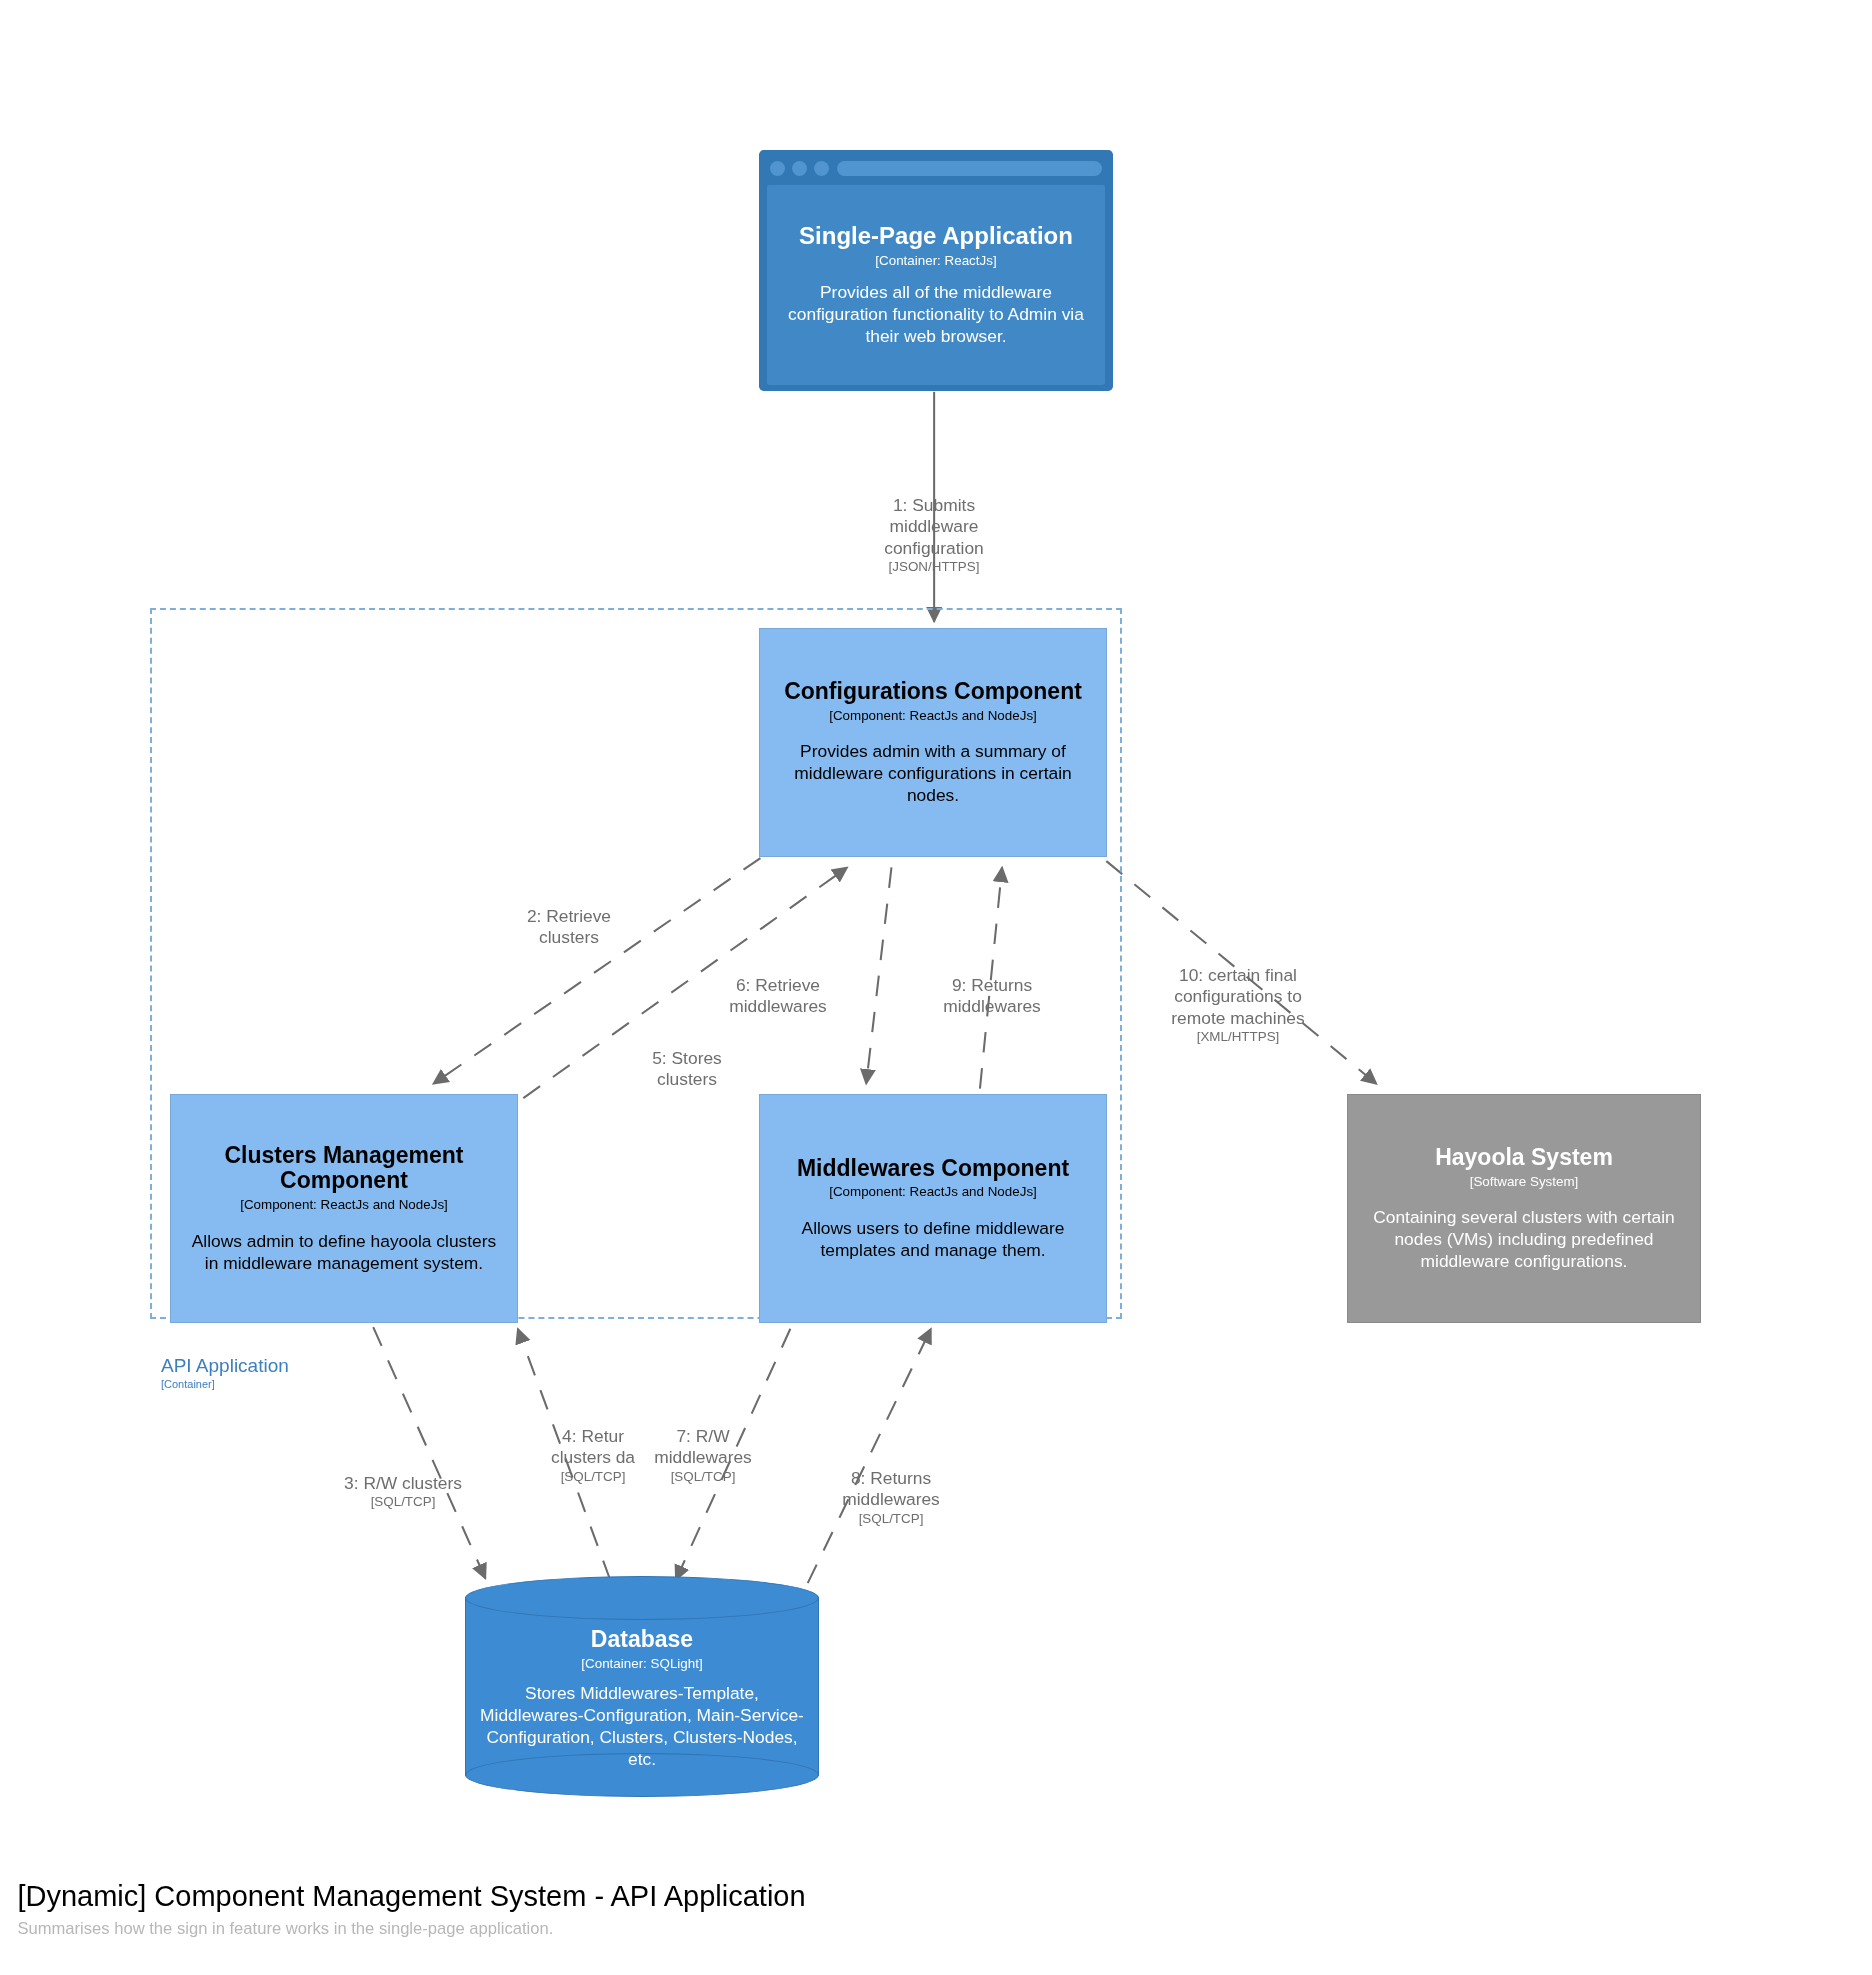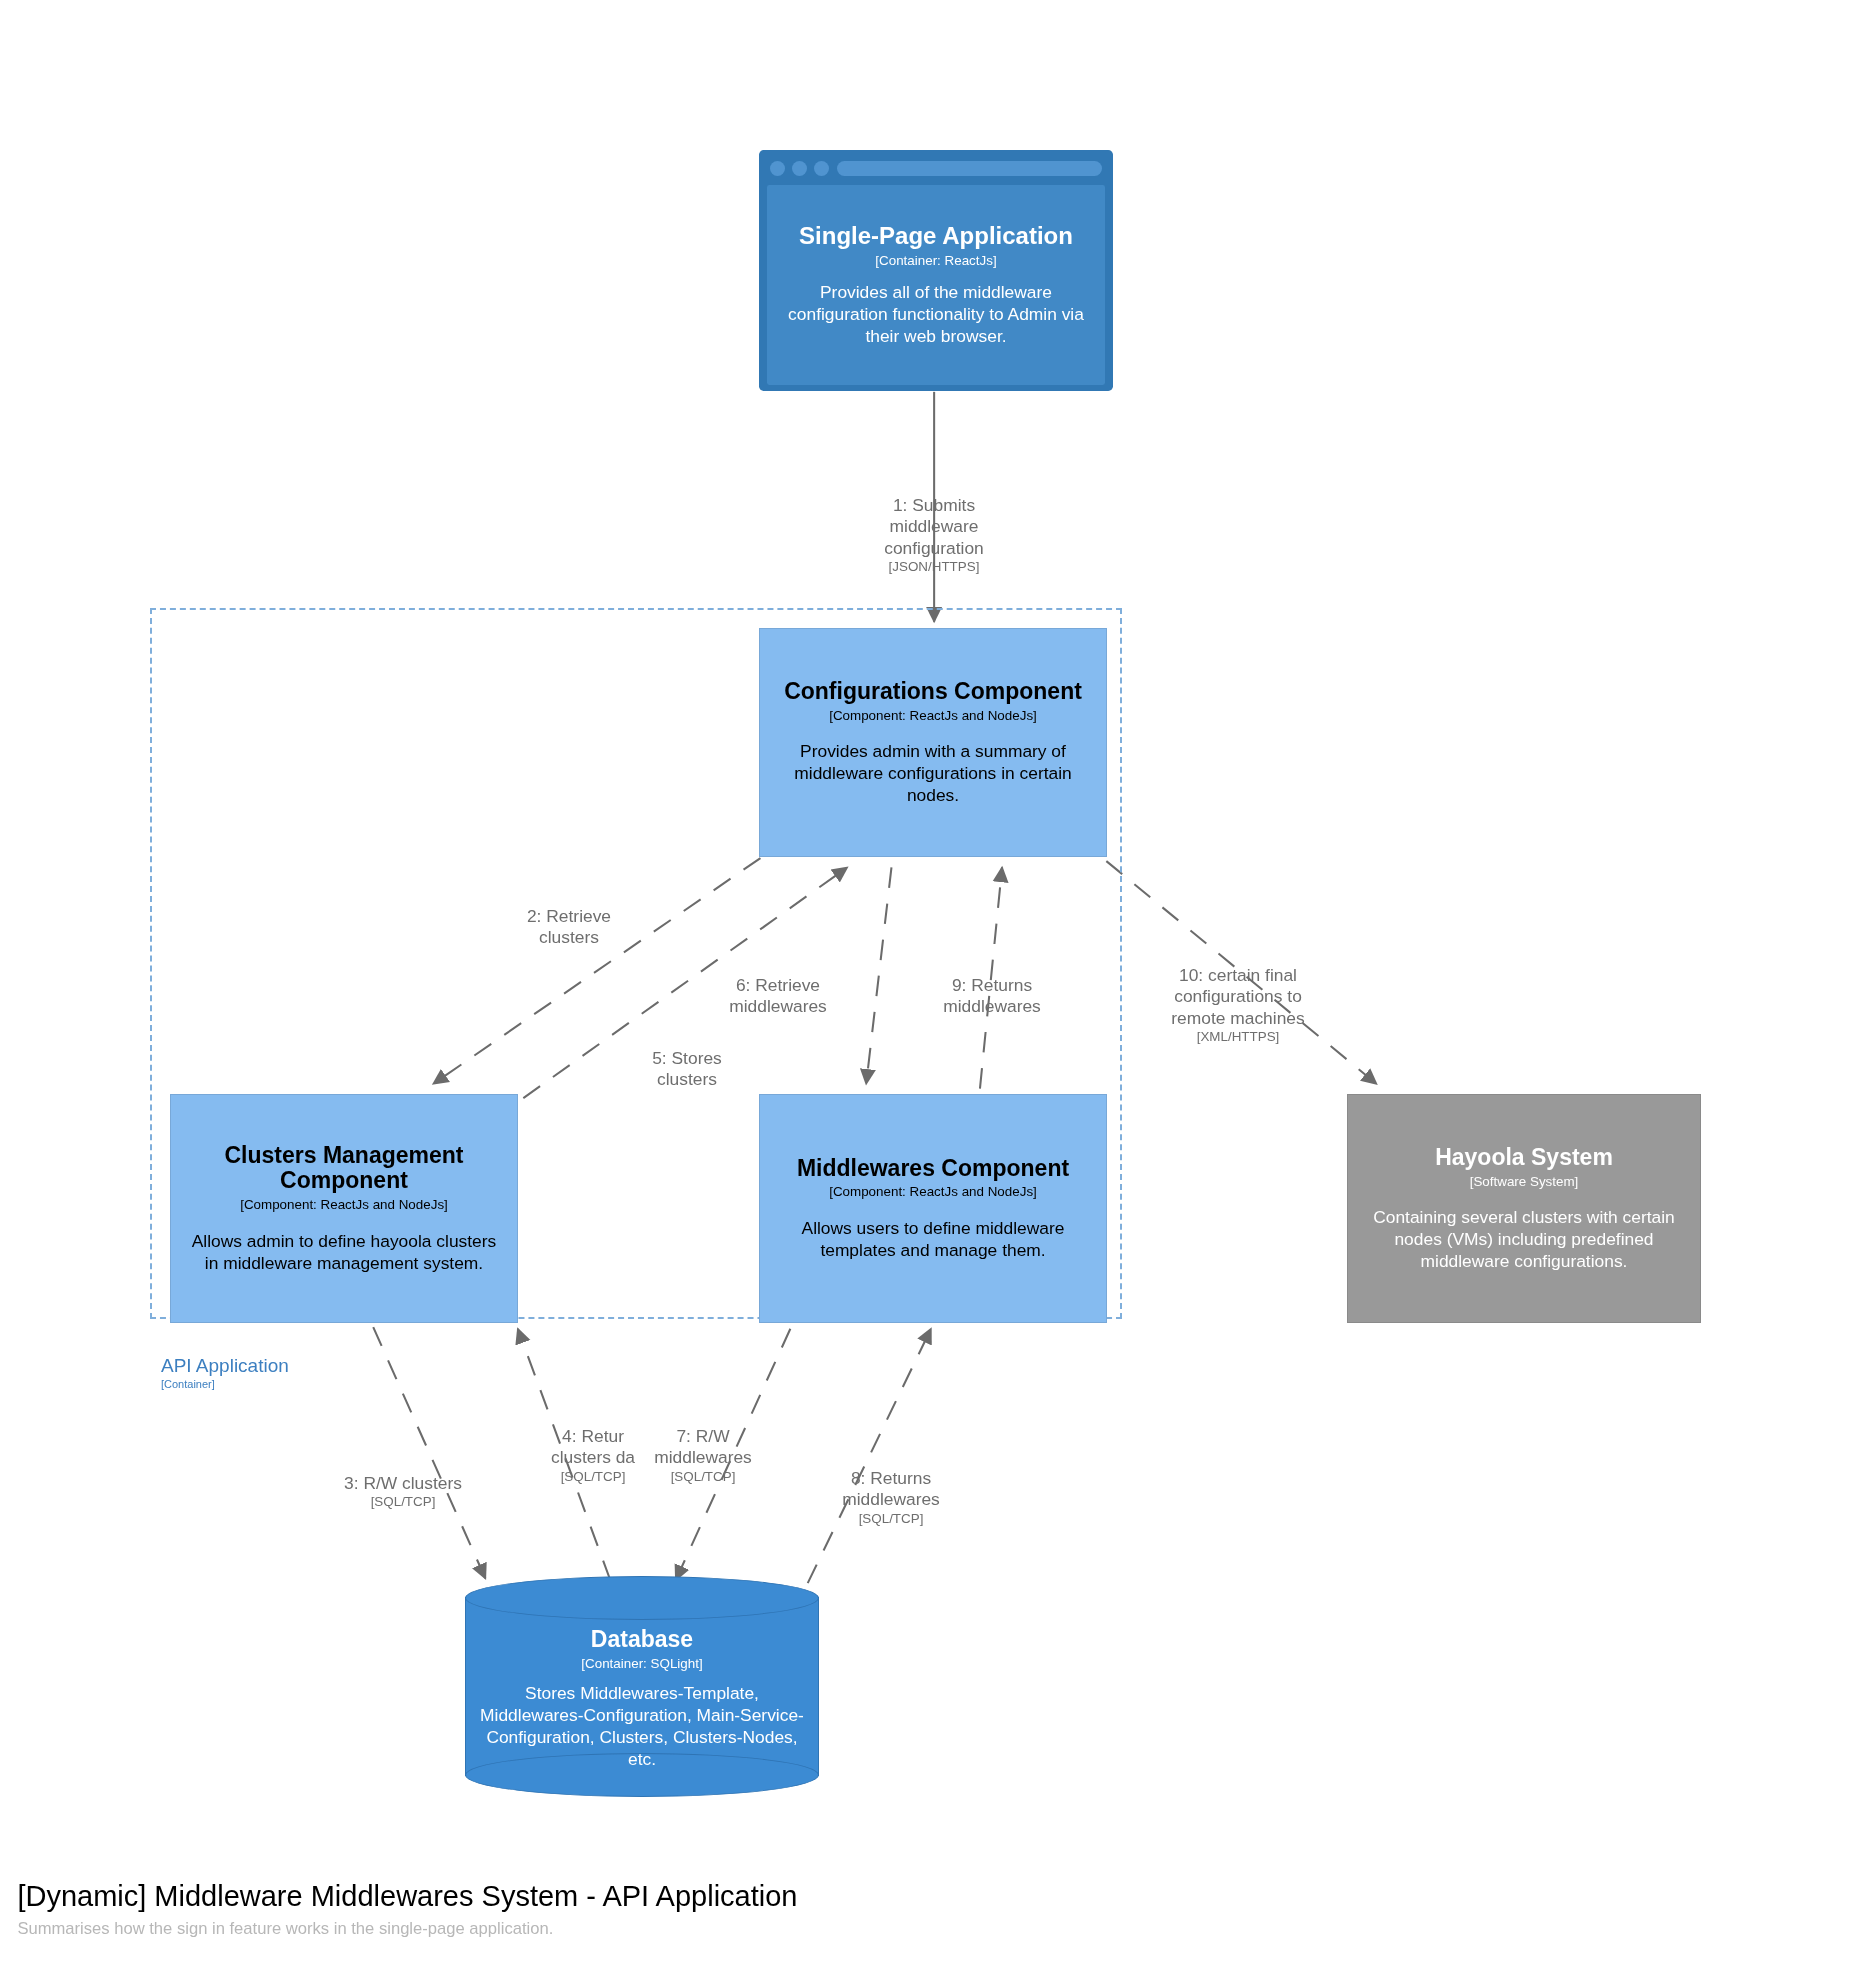--- a/index.html
+++ b/index.html
@@ -397,18 +397,18 @@
   </div>
 
   <div class="rel-label" style="left:1139px; top:944px; width:198px;">
     <span>10: certain final
 configurations to
 remote machines</span>
     <span class="tech">[XML/HTTPS]</span>
   </div>
 
   <div id="footer">
-    <div class="caption-title">[Dynamic] Middleware Middlewares System - API Application</div>
+    <div class="caption-title">[Dynamic] Component Management System - API Application</div>
     <div class="caption-sub">Summarises how the sign in feature works in the single-page application.</div>
   </div>
 
 </div>
 
 
 </body></html>

